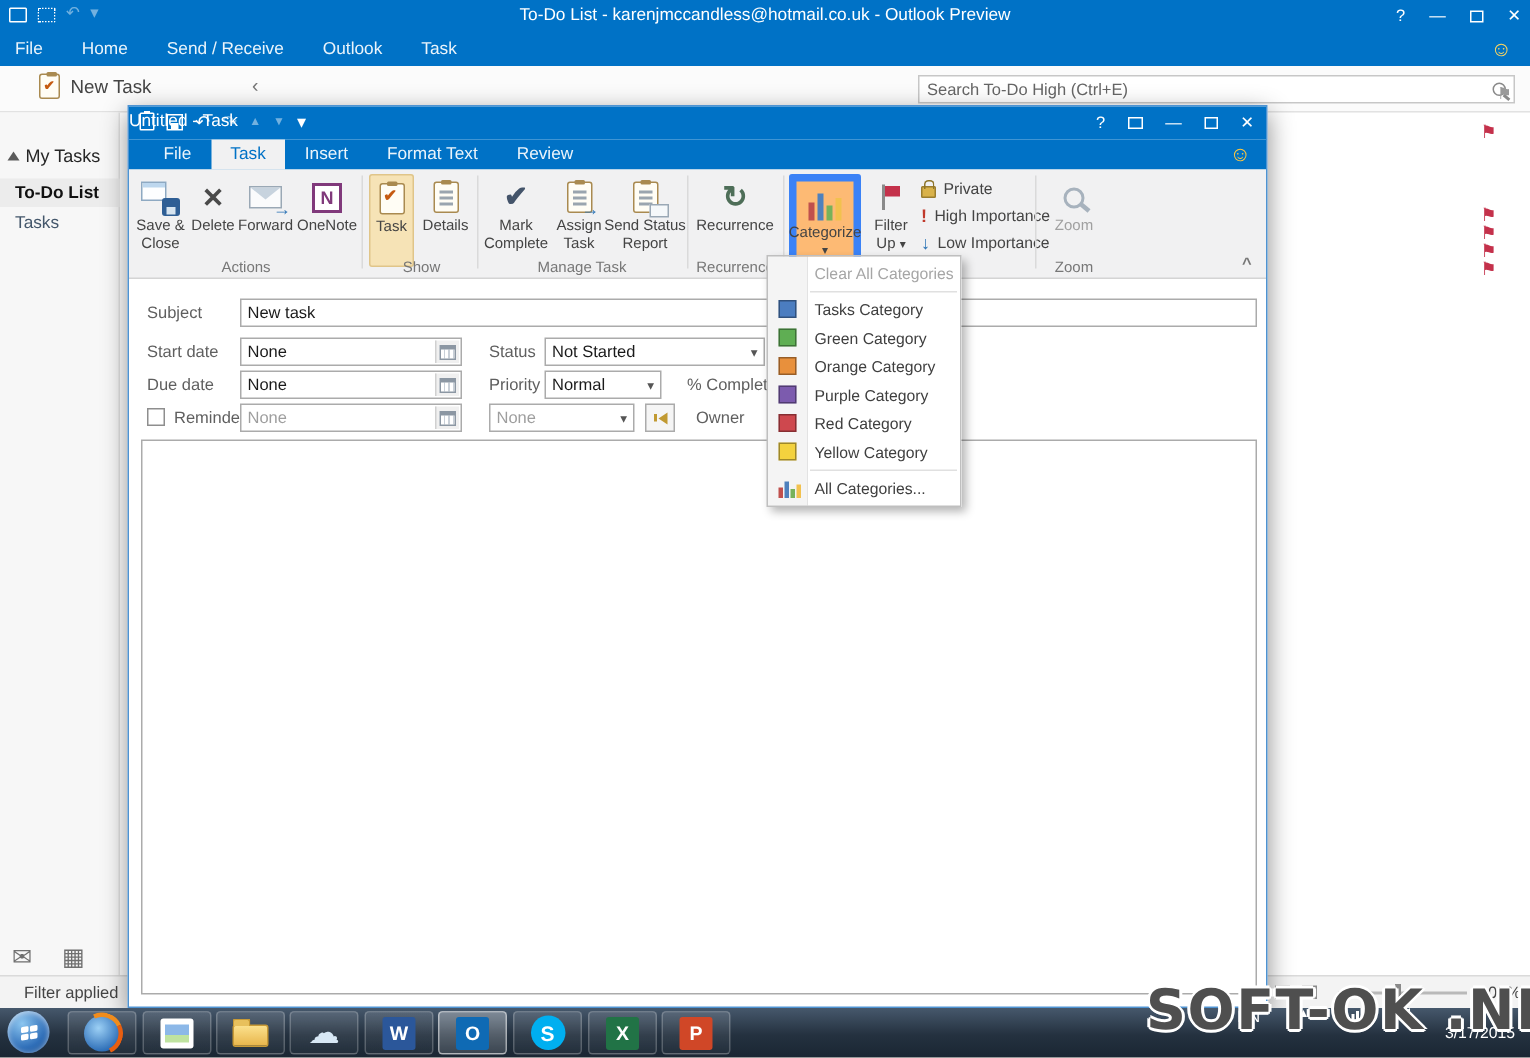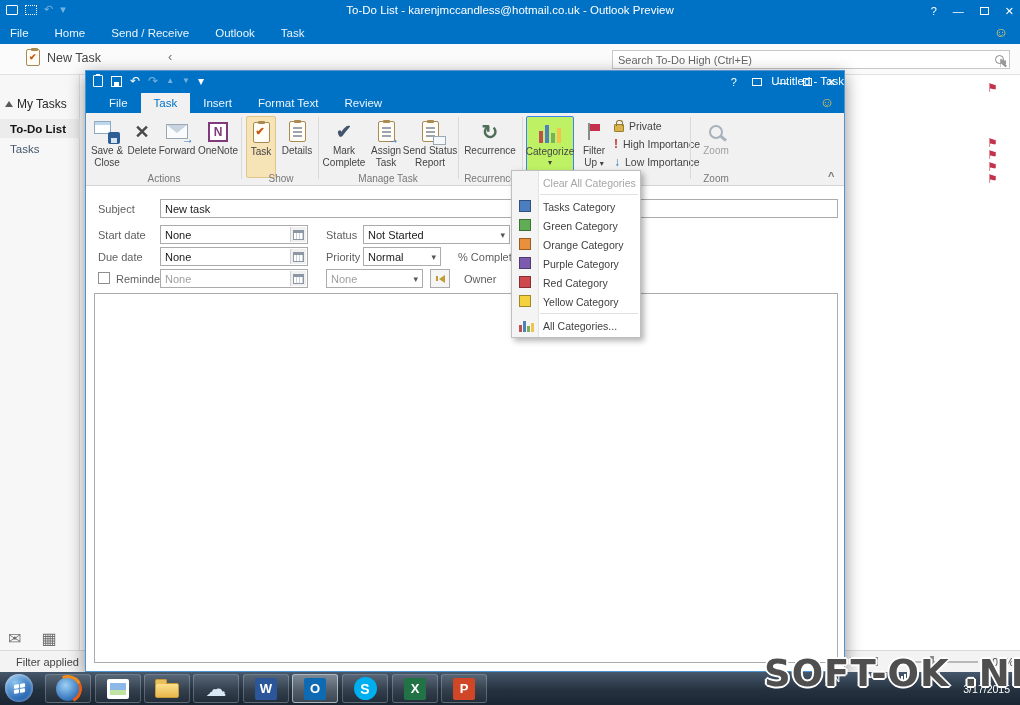--- a/index.html
+++ b/index.html
@@ -61,37 +61,37 @@
 
   
   .tw{position:absolute;left:85px;top:70px;width:760px;height:602px;background:#fff;border:1px solid #4E93D2;
     box-shadow:0 5px 16px rgba(0,0,0,.45);z-index:10}
   .tw-titlebar{position:absolute;left:0;top:0;width:100%;height:22px;background:#0072C6;color:#fff}
   .tw-qat{position:absolute;left:7px;top:4px;display:flex;align-items:center;gap:8px;font-size:12px}
   .mini-clip{width:10px;height:12px;border:1px solid #fff;border-radius:1px;position:relative;display:inline-block}
   .mini-clip::before{content:"";position:absolute;left:2px;top:-2px;width:4px;height:2px;background:#fff}
   .i-disk{width:11px;height:11px;border:1.5px solid #fff;position:relative;display:inline-block}
   .i-disk::after{content:"";position:absolute;left:2px;bottom:0;width:5px;height:4px;background:#fff}
-  .tw-title{position:absolute;left:0;top:4px;width:100%;text-align:right;font-size:11.5px}
+  .tw-title{position:absolute;left:0;top:4px;width:100%;text-align:left;font-size:11.5px}
   .tw-ctl{position:absolute;right:8px;top:0;height:22px;display:flex;align-items:center;gap:15px;font-size:11px}
   .boxpin{width:10px;height:8px;border:1.5px solid #fff;display:inline-block}
 
   .tw-tabs{position:absolute;left:0;top:22px;width:100%;height:20px;background:#0072C6}
   .tw-tabrow{position:absolute;left:10px;top:0;height:20px;display:flex;align-items:stretch;font-size:11.5px;color:#EAF4FB}
   .tw-tab{display:flex;align-items:center;padding:0 13px}
   .tw-tab.active{background:#F1F1F2;color:#0072C6}
   .tw-smile{position:absolute;right:10px;top:2px;color:#FFC83D;font-size:14px}
 
   .tw-ribbon{position:absolute;left:0;top:42px;width:100%;height:73px;background:#F1F1F2;border-bottom:1px solid #D4D4D4}
   .rb{position:absolute;top:3px;height:58px;display:flex;flex-direction:column;align-items:center;padding-top:2px;
     font-size:10px;color:#444;text-align:center;border-radius:2px}
   .rb .ric{height:27px;display:flex;align-items:center;justify-content:center}
   .rb .rl{line-height:1.2;white-space:nowrap}
   .rb.pressed-tan{background:#F6E3B6;border:1px solid #E0C589;height:62px}
-  .rb.pressed-blue{background:#bef264;border:1px solid #3b82f6;height:64px}
+  .rb.pressed-blue{background:#fdba74;border:5px solid #3b82f6;height:64px}
   .rb.disabled{color:#A0A0A0}
   .rsep{position:absolute;top:4px;height:62px;width:1px;background:#DADADA}
   .rgl{position:absolute;top:60px;font-size:10px;color:#777;text-align:center}
   .tag-btn{position:absolute;display:flex;align-items:center;gap:5px;font-size:10.5px;color:#444;height:16px}
   .ribcollapse{position:absolute;left:742px;top:58px;color:#777;font-size:11px;font-weight:bold}
 
   
   .i-savclose{position:relative;width:27px;height:25px;display:inline-block}
   .i-savclose .w{position:absolute;left:0;top:2px;width:17px;height:13px;background:#FDFEFF;border:1px solid #8EA9C2;box-shadow:inset 0 3px 0 #BDD7EE}
   .i-savclose .d{position:absolute;right:1px;bottom:0;width:12px;height:12px;background:#2E5E95;border-radius:2px}

